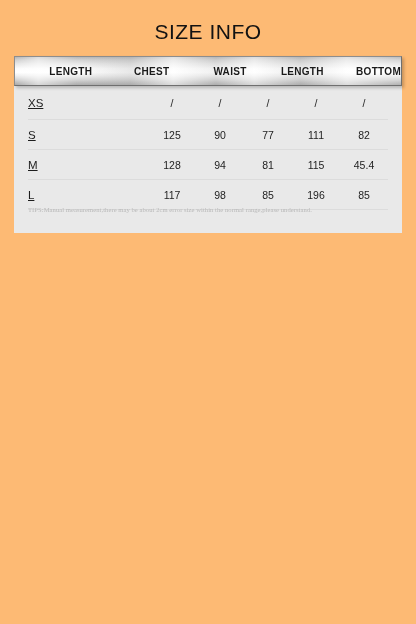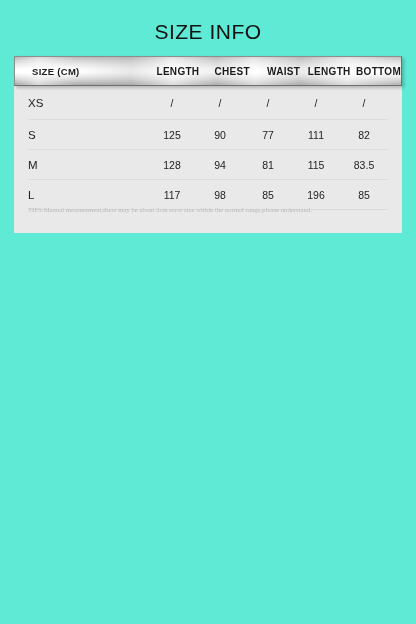--- a/index.html
+++ b/index.html
@@ -11,21 +11,21 @@
     height: 624px;
     background: #f4f4f4;
     font-family: "Liberation Sans", sans-serif;
     overflow: hidden;
   }
 
   .page {
     position: relative;
     width: 416px;
     height: 624px;
-    background: #5eead4;
+    background: #fdba74;
   }
 
   
   .title {
     position: absolute;
     top: 20px;
     left: 0;
     width: 416px;
     text-align: center;
     font-size: 21px;
@@ -128,20 +128,21 @@
   }
   .row:first-child {
     height: 33px;
   }
   .c-size {
     width: 120px;
     box-sizing: border-box;
     font-size: 11.5px;
     color: #1d1d1d;
     text-align: left;
+    text-decoration: underline;
   }
   .c-val {
     flex: 1;
     text-align: center;
     font-size: 10.5px;
     color: #1d1d1d;
   }
 
   
   .tips {
@@ -161,21 +162,20 @@
 
 <div class="page">
 
   <div class="title">SIZE INFO</div>
 
   <div class="panel">
 
     <div class="header-bar">
       <div class="header-sheen"></div>
       <div class="header-row">
-        <div class="h-size">SIZE (CM)</div>
         <div class="h-col">LENGTH</div>
         <div class="h-col">CHEST</div>
         <div class="h-col">WAIST</div>
         <div class="h-col">LENGTH</div>
         <div class="h-col">BOTTOM</div>
       </div>
     </div>
 
     <div class="table-body">
 
@@ -196,21 +196,21 @@
         <div class="c-val">111</div>
         <div class="c-val">82</div>
       </div>
 
       <div class="row">
         <div class="c-size">M</div>
         <div class="c-val">128</div>
         <div class="c-val">94</div>
         <div class="c-val">81</div>
         <div class="c-val">115</div>
-        <div class="c-val">83.5</div>
+        <div class="c-val">45.4</div>
       </div>
 
       <div class="row">
         <div class="c-size">L</div>
         <div class="c-val">117</div>
         <div class="c-val">98</div>
         <div class="c-val">85</div>
         <div class="c-val">196</div>
         <div class="c-val">85</div>
       </div>

